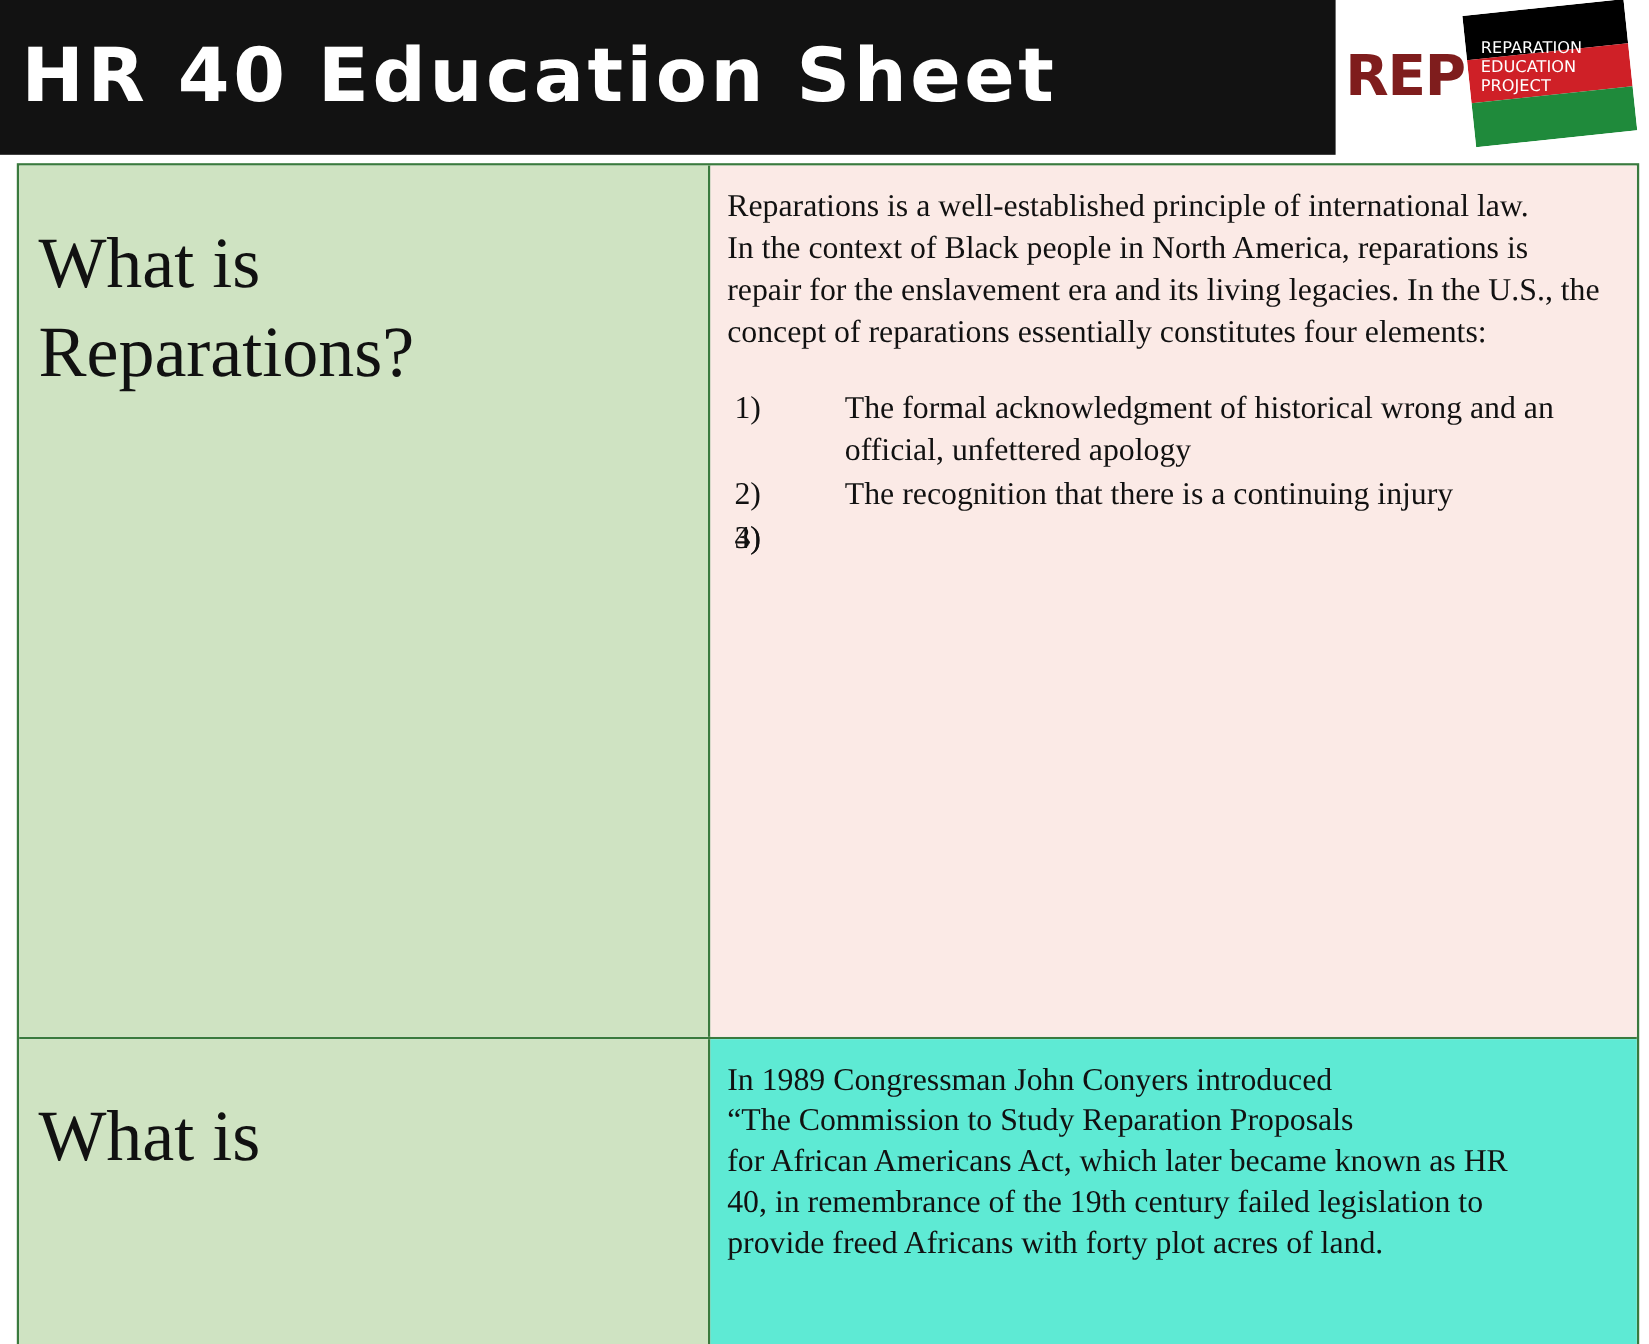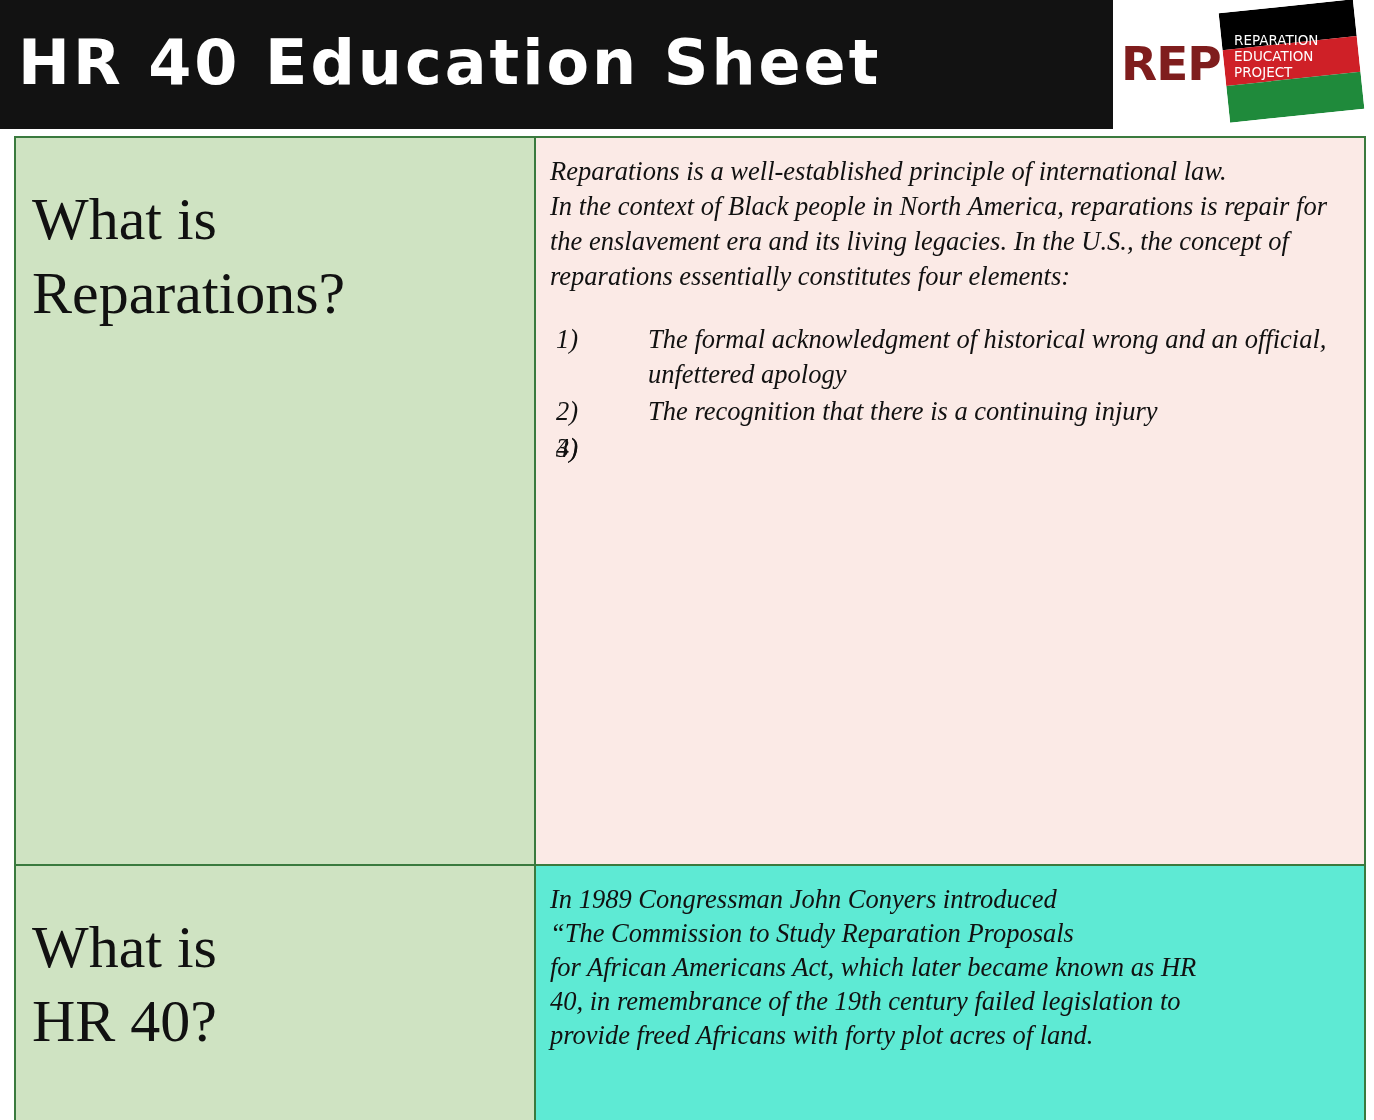--- a/index.html
+++ b/index.html
@@ -100,37 +100,36 @@
     top: 136px;
     width: 1352px;
     border: 2px solid #3a7a3e;
     box-sizing: border-box;
   }
   .row {
     display: flex;
     align-items: stretch;
   }
   .cell-label {
-    width: 520px;
+    width: 576px;
     box-sizing: border-box;
     background: #cfe3c2;
     border-right: 2px solid #3a7a3e;
     padding: 44px 16px 16px 16px;
   }
   .cell-label .lbl {
     font-family: "Liberation Serif", serif;
     font-size: 60px;
     line-height: 74px;
     color: #111111;
   }
   .cell-body {
     flex: 1;
     box-sizing: border-box;
     padding: 16px 23px 14px 14px;
-    font-style: italic;
   }
   .row-1 .cell-label { height: 726px; }
   .row-1 .cell-body  { height: 726px; background: #fbeae6; }
   .row-2 .cell-label { height: 255px; }
   .row-2 .cell-body  { height: 255px; background: #5eead4; }
   .row-2 { border-top: 2px solid #3a7a3e; }
 
   .para {
     font-size: 26.5px;
     line-height: 35px;
@@ -208,21 +207,20 @@
         <li>
           <span class="num">4)</span>
         </li>
       </ol>
     </div>
   </div>
 
   <div class="row row-2">
     <div class="cell-label">
       <div class="lbl">What is</div>
-      <div class="lbl">HR 40?</div>
     </div>
     <div class="cell-body">
       <p class="para tight">
         <span class="nowrapline">In 1989 Congressman John Conyers introduced</span>
         <span class="nowrapline">“The Commission to Study Reparation Proposals</span>
         <span class="nowrapline">for African Americans Act, which later became known as HR</span>
         <span class="nowrapline">40, in remembrance of the 19th century failed legislation to</span>
         <span class="nowrapline">provide freed Africans with forty plot acres of land.</span>
       </p>
     </div>

